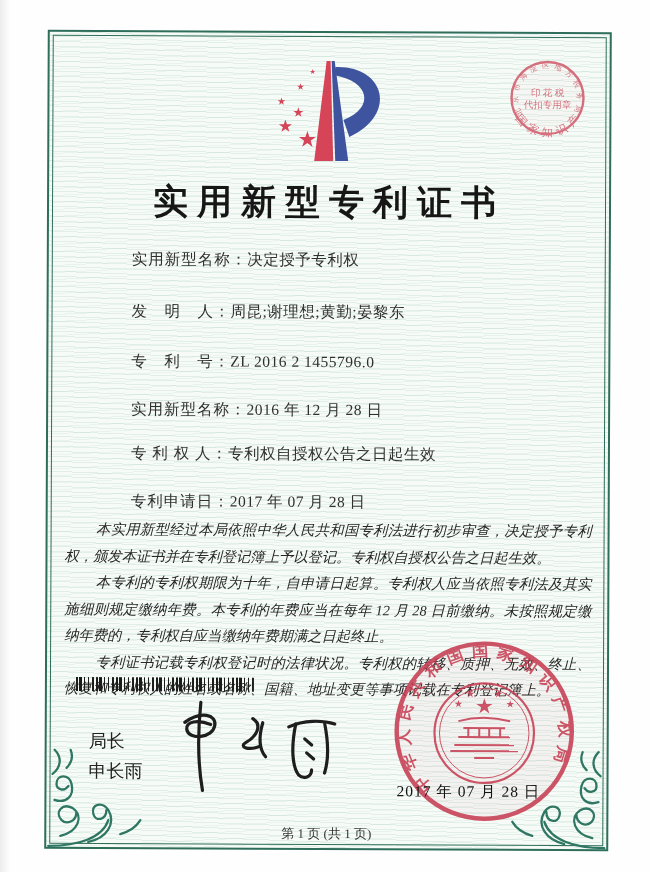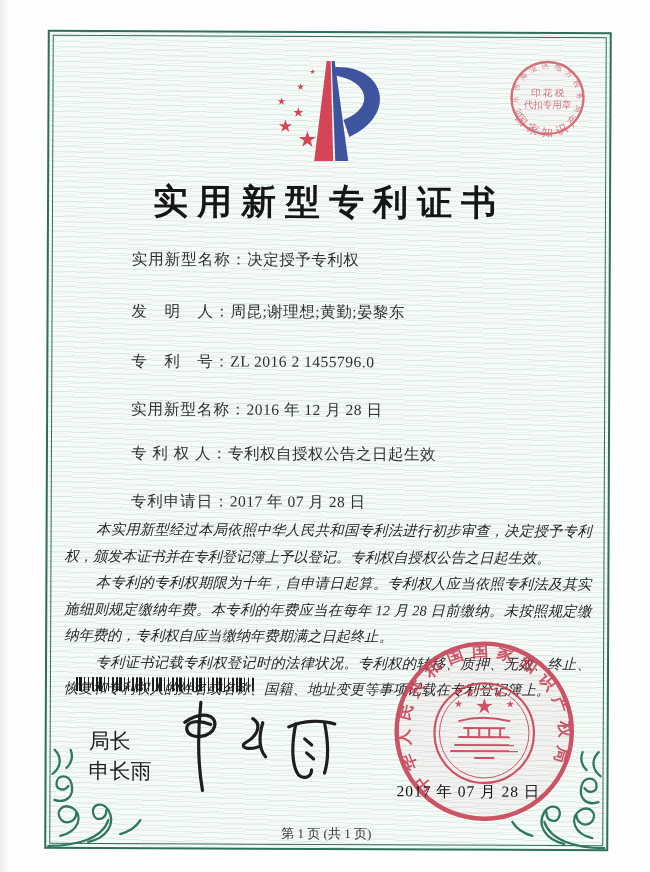--- a/index.html
+++ b/index.html
@@ -32,21 +32,21 @@
     font-size:14.3px;line-height:26.5px;font-style:italic;color:#262626;text-align:justify;}
   .body-text p{margin:0;text-indent:2.2em;}
   .barcode{position:absolute;left:29px;top:645px;width:178px;height:14px;
     background-image:repeating-linear-gradient(90deg,
       #1c1c1c 0 2px, transparent 2px 3px,
       #1c1c1c 3px 6px, transparent 6px 8px,
       #1c1c1c 8px 9px, transparent 9px 12px,
       #1c1c1c 12px 13px, transparent 13px 16px,
       #1c1c1c 16px 18px, transparent 18px 20px);}
   .director{position:absolute;left:42px;top:694px;font-family:"Liberation Sans","DejaVu Sans",sans-serif;
-    font-size:21px;line-height:30px;color:#222;}
+    font-size:18px;line-height:30px;color:#222;}
   .signature{position:absolute;left:102px;top:658px;width:215px;height:115px;}
   .seal{position:absolute;left:340px;top:600px;width:195px;height:195px;z-index:3;}
   .issue-date{position:absolute;left:350px;top:748px;font-size:15.5px;letter-spacing:1px;
     color:#141414;z-index:5;white-space:nowrap;}
   .footer-page{position:absolute;left:0;top:792px;width:100%;text-align:center;font-size:13px;color:#333;}
   .orn{position:absolute;width:105px;height:112px;z-index:2;}
   .orn-bl{left:-2px;bottom:-3px;}
   .orn-br{right:-2px;bottom:-3px;transform:scaleX(-1);}
 </style>
 </head>

